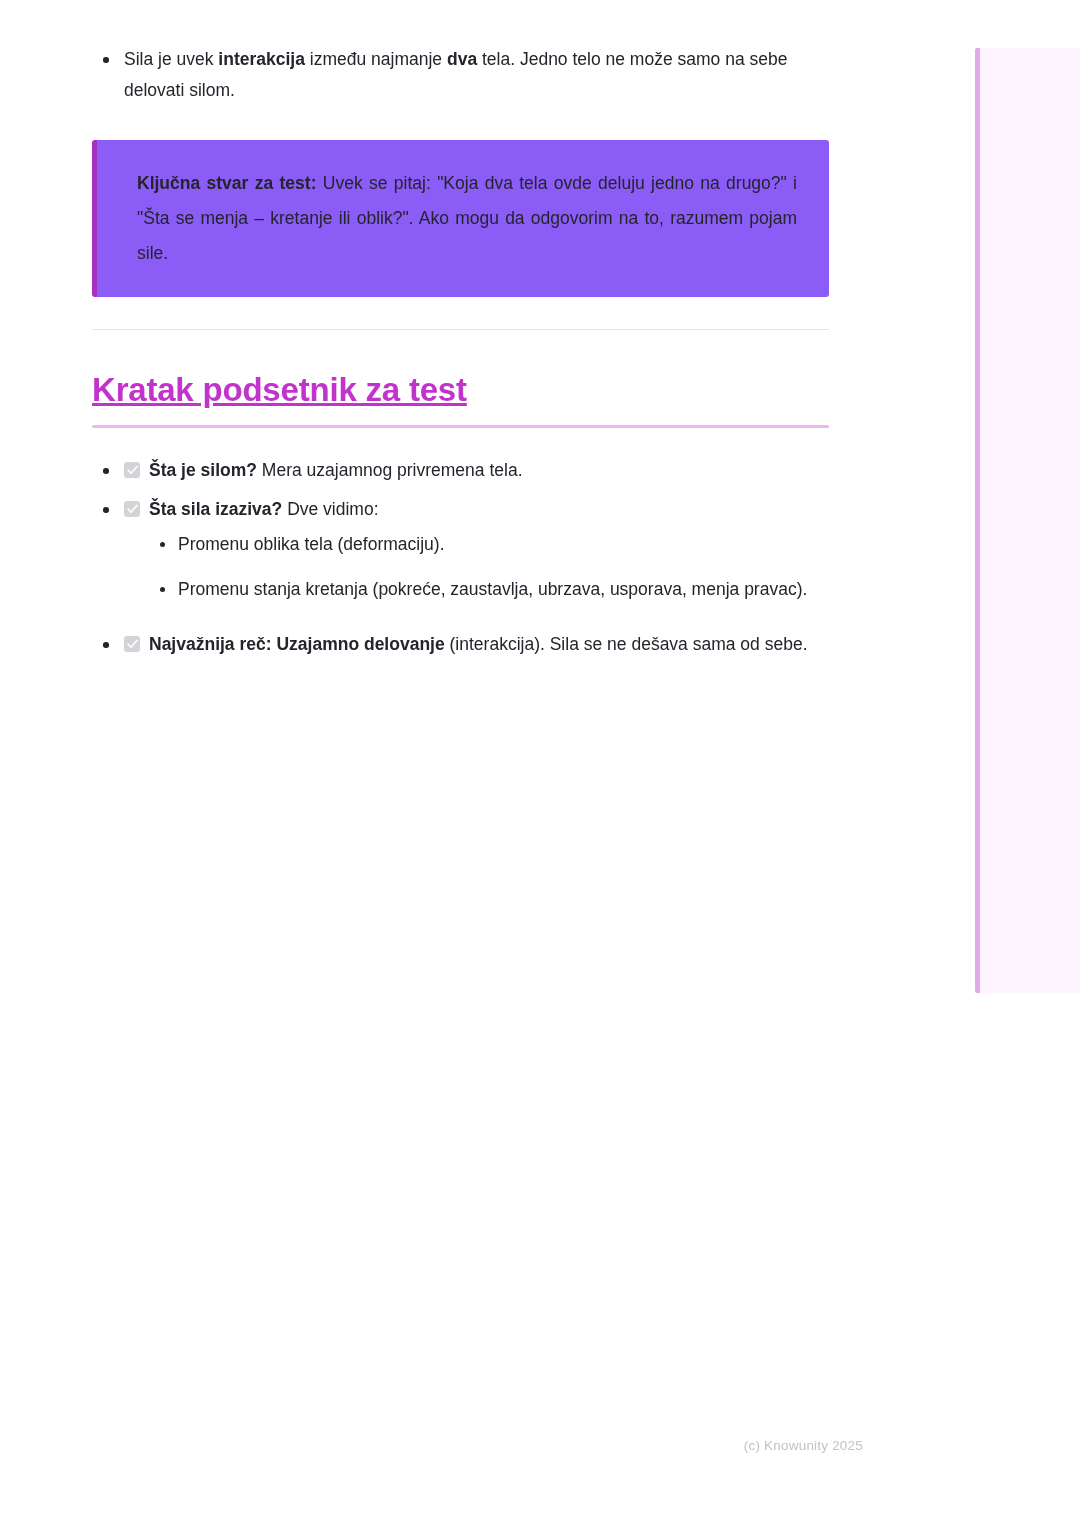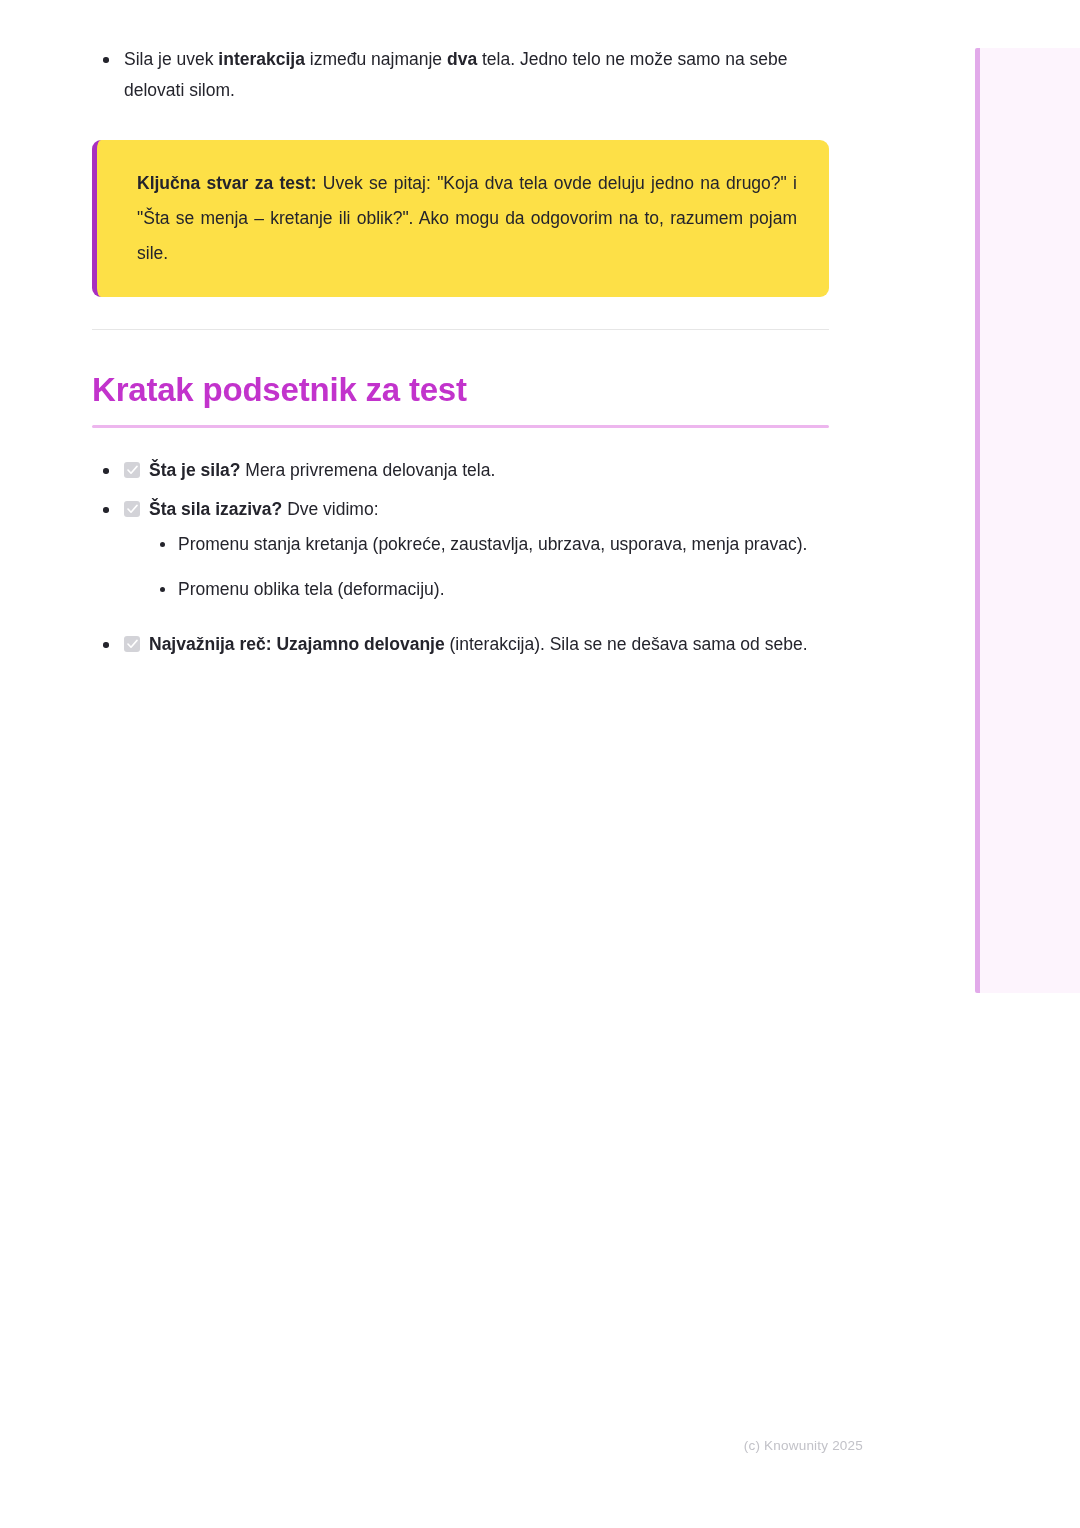--- a/index.html
+++ b/index.html
@@ -66,23 +66,23 @@
     border-radius: 50%;
     background: #24242c;
   }
   .blist > li:last-child { margin-bottom: 0; }
 
   b, strong { font-weight: 700; }
 
   
   .callout {
     margin-top: 34px;
-    background: #fde047;
+    background: #8b5cf6;
     border-left: 5px solid #a830c0;
-    border-radius: 9px;
+    border-radius: 3px;
     padding: 26px 32px 26px 40px;
     width: 737px;
   }
   .callout p {
     margin: 0;
     font-size: 17.5px;
     line-height: 35px;
     text-align: justify;
     color: #24242c;
   }
@@ -96,20 +96,21 @@
   }
 
   
   .section-heading {
     margin: 40px 0 0 0;
     font-size: 33px;
     font-weight: 700;
     color: #c233cc;
     letter-spacing: -0.2px;
     line-height: 40px;
+    text-decoration: underline;
   }
   .heading-rule {
     margin-top: 15px;
     width: 737px;
     height: 3px;
     background: #edb6ee;
     border-radius: 2px;
   }
 
   
@@ -234,26 +235,26 @@
     </div>
 
     <div class="divider"></div>
 
     <h2 class="section-heading">Kratak podsetnik za test</h2>
     <div class="heading-rule"></div>
 
     <ul class="checklist">
         <li><span class="chk"><svg viewBox="0 0 11 10">
               <path d="M1 5 L4 8.2 L10 1.4" fill="none" stroke="#ffffff" stroke-width="1.6" stroke-linecap="round" stroke-linejoin="round"></path>
-            </svg></span><b>Šta je sila?</b><span> Mera privremena delovanja tela.</span></li>
+            </svg></span><b>Šta je silom?</b><span> Mera uzajamnog privremena tela.</span></li>
         <li><span class="chk"><svg viewBox="0 0 11 10">
               <path d="M1 5 L4 8.2 L10 1.4" fill="none" stroke="#ffffff" stroke-width="1.6" stroke-linecap="round" stroke-linejoin="round"></path>
             </svg></span><b>Šta sila izaziva?</b><span> Dve vidimo:</span><ul class="sublist-disc">
+            <li><span>Promenu oblika tela (deformaciju).</span></li>
             <li><span>Promenu stanja kretanja (pokreće, zaustavlja, ubrzava, usporava, menja pravac).</span></li>
-            <li><span>Promenu oblika tela (deformaciju).</span></li>
           </ul></li>
         <li class="gap-lg"><span class="chk"><svg viewBox="0 0 11 10">
               <path d="M1 5 L4 8.2 L10 1.4" fill="none" stroke="#ffffff" stroke-width="1.6" stroke-linecap="round" stroke-linejoin="round"></path>
             </svg></span><b>Najvažnija reč: Uzajamno delovanje</b><span> (interakcija). Sila se ne dešava sama od sebe.</span></li>
       </ul>
 
   </div>
 
   <div class="footer">(c) Knowunity 2025</div>
 

